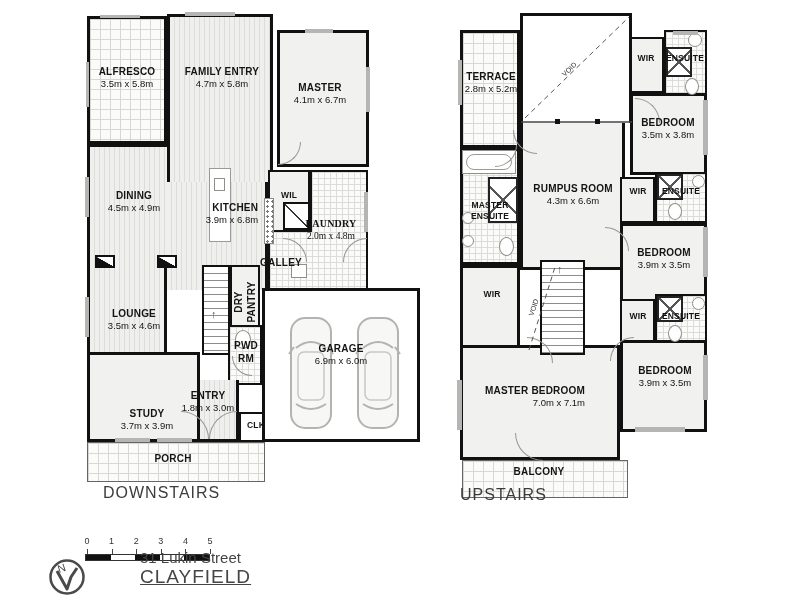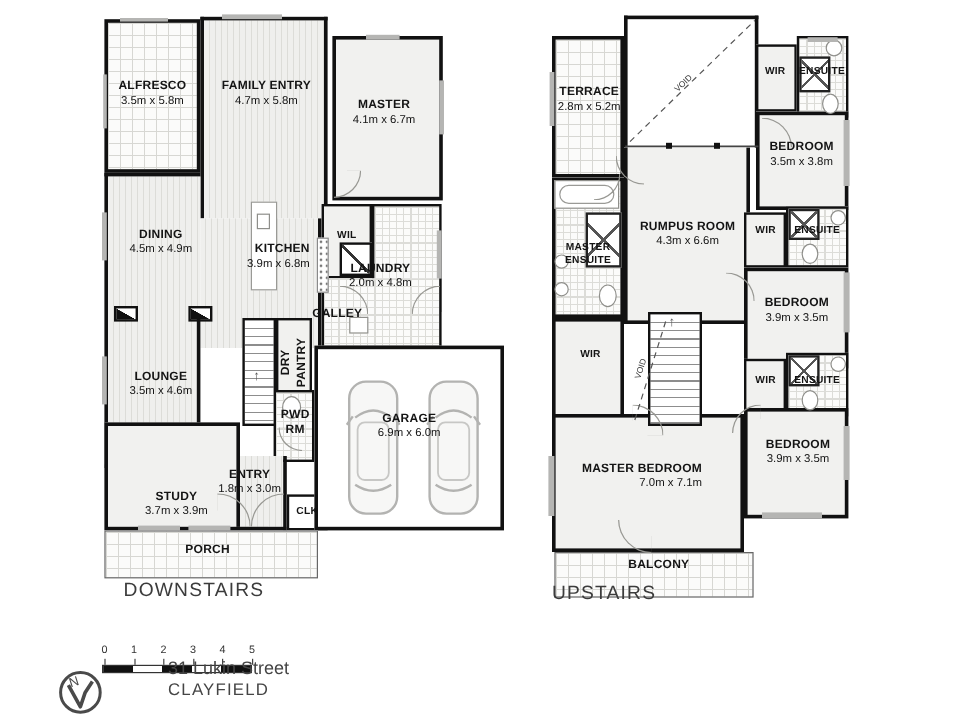--- a/index.html
+++ b/index.html
@@ -54,21 +54,21 @@
   .car{position:absolute;z-index:13;}
   
   .scalebar{position:absolute;left:85px;top:536px;width:130px;height:26px;}
   .scalenum{position:absolute;top:0;font-size:9px;color:#333;transform:translateX(-50%);}
   .scaletick{position:absolute;top:13px;width:1px;height:5px;background:#444;}
   .scalestrip{position:absolute;left:0;top:18px;width:123px;height:5px;border:1px solid #333;
     background:linear-gradient(90deg,#111 0 20%,#fff 20% 40%,#111 40% 60%,#fff 60% 80%,#111 80% 100%);}
   .north{position:absolute;left:46px;top:556px;}
   .addr{position:absolute;left:140px;top:549px;color:#454545;}
   .addr1{font-size:15px;display:block;}
-  .addr2{font-size:14px;display:block;letter-spacing:1px;}
+  .addr2{font-size:19px;display:block;letter-spacing:1px;text-decoration:underline;}
   .areas{position:absolute;left:338px;top:557px;color:#1a1a1a;}
   .arearow{display:flex;margin-bottom:3px;}
   .arealabel{font-weight:700;font-size:11px;width:112px;}
   .areaval{font-weight:700;font-size:11px;}
 </style>
 </head>
 <body>
 
 <div class="canvas">
 
@@ -153,21 +153,21 @@
       <span class="rname">DINING</span>
         <span class="rdims">4.5m x 4.9m</span>
       </div>
     <div class="label" style="left:147px;top:202px;text-align:right;">
       <span class="rname">KITCHEN</span>
         <span class="rdims">3.9m x 6.8m</span>
       </div>
     <div class="label small" style="left:204px;top:184px;">
       <span class="rname">WIL</span>
       </div>
-    <div class="label" style="left:232px;top:218px;">
+    <div class="label" style="left:246px;top:218px;font-family:Liberation Serif, serif;">
       <span class="rname">LAUNDRY</span>
         <span class="rdims">2.0m x 4.8m</span>
       </div>
     <div class="label" style="left:196px;top:250px;">
       <span class="rname">GALLEY</span>
       </div>
     <div class="label" style="left:49px;top:308px;">
       <span class="rname">LOUNGE</span>
         <span class="rdims">3.5m x 4.6m</span>
       </div>
@@ -303,21 +303,21 @@
       <span class="rname">ENSUITE</span>
       </div>
     <div class="label" style="left:210px;top:372px;">
       <span class="rname">BEDROOM</span>
         <span class="rdims">3.9m x 3.5m</span>
       </div>
     <div class="label" style="left:80px;top:392px;text-align:right;">
       <span class="rname">MASTER BEDROOM</span>
         <span class="rdims">7.0m x 7.1m</span>
       </div>
-    <div class="label" style="left:84px;top:466px;padding-left:20px;">
+    <div class="label" style="left:84px;top:466px;">
       <span class="rname">BALCONY</span>
       </div>
     <div class="floor-title" style="left:5px;top:481px;">UPSTAIRS</div>
   </section>
 
   <div class="scalebar">
     <span class="scalenum" style="left:2px;">0</span>
     <span class="scalenum" style="left:26.6px;">1</span>
     <span class="scalenum" style="left:51.2px;">2</span>
     <span class="scalenum" style="left:75.8px;">3</span>

